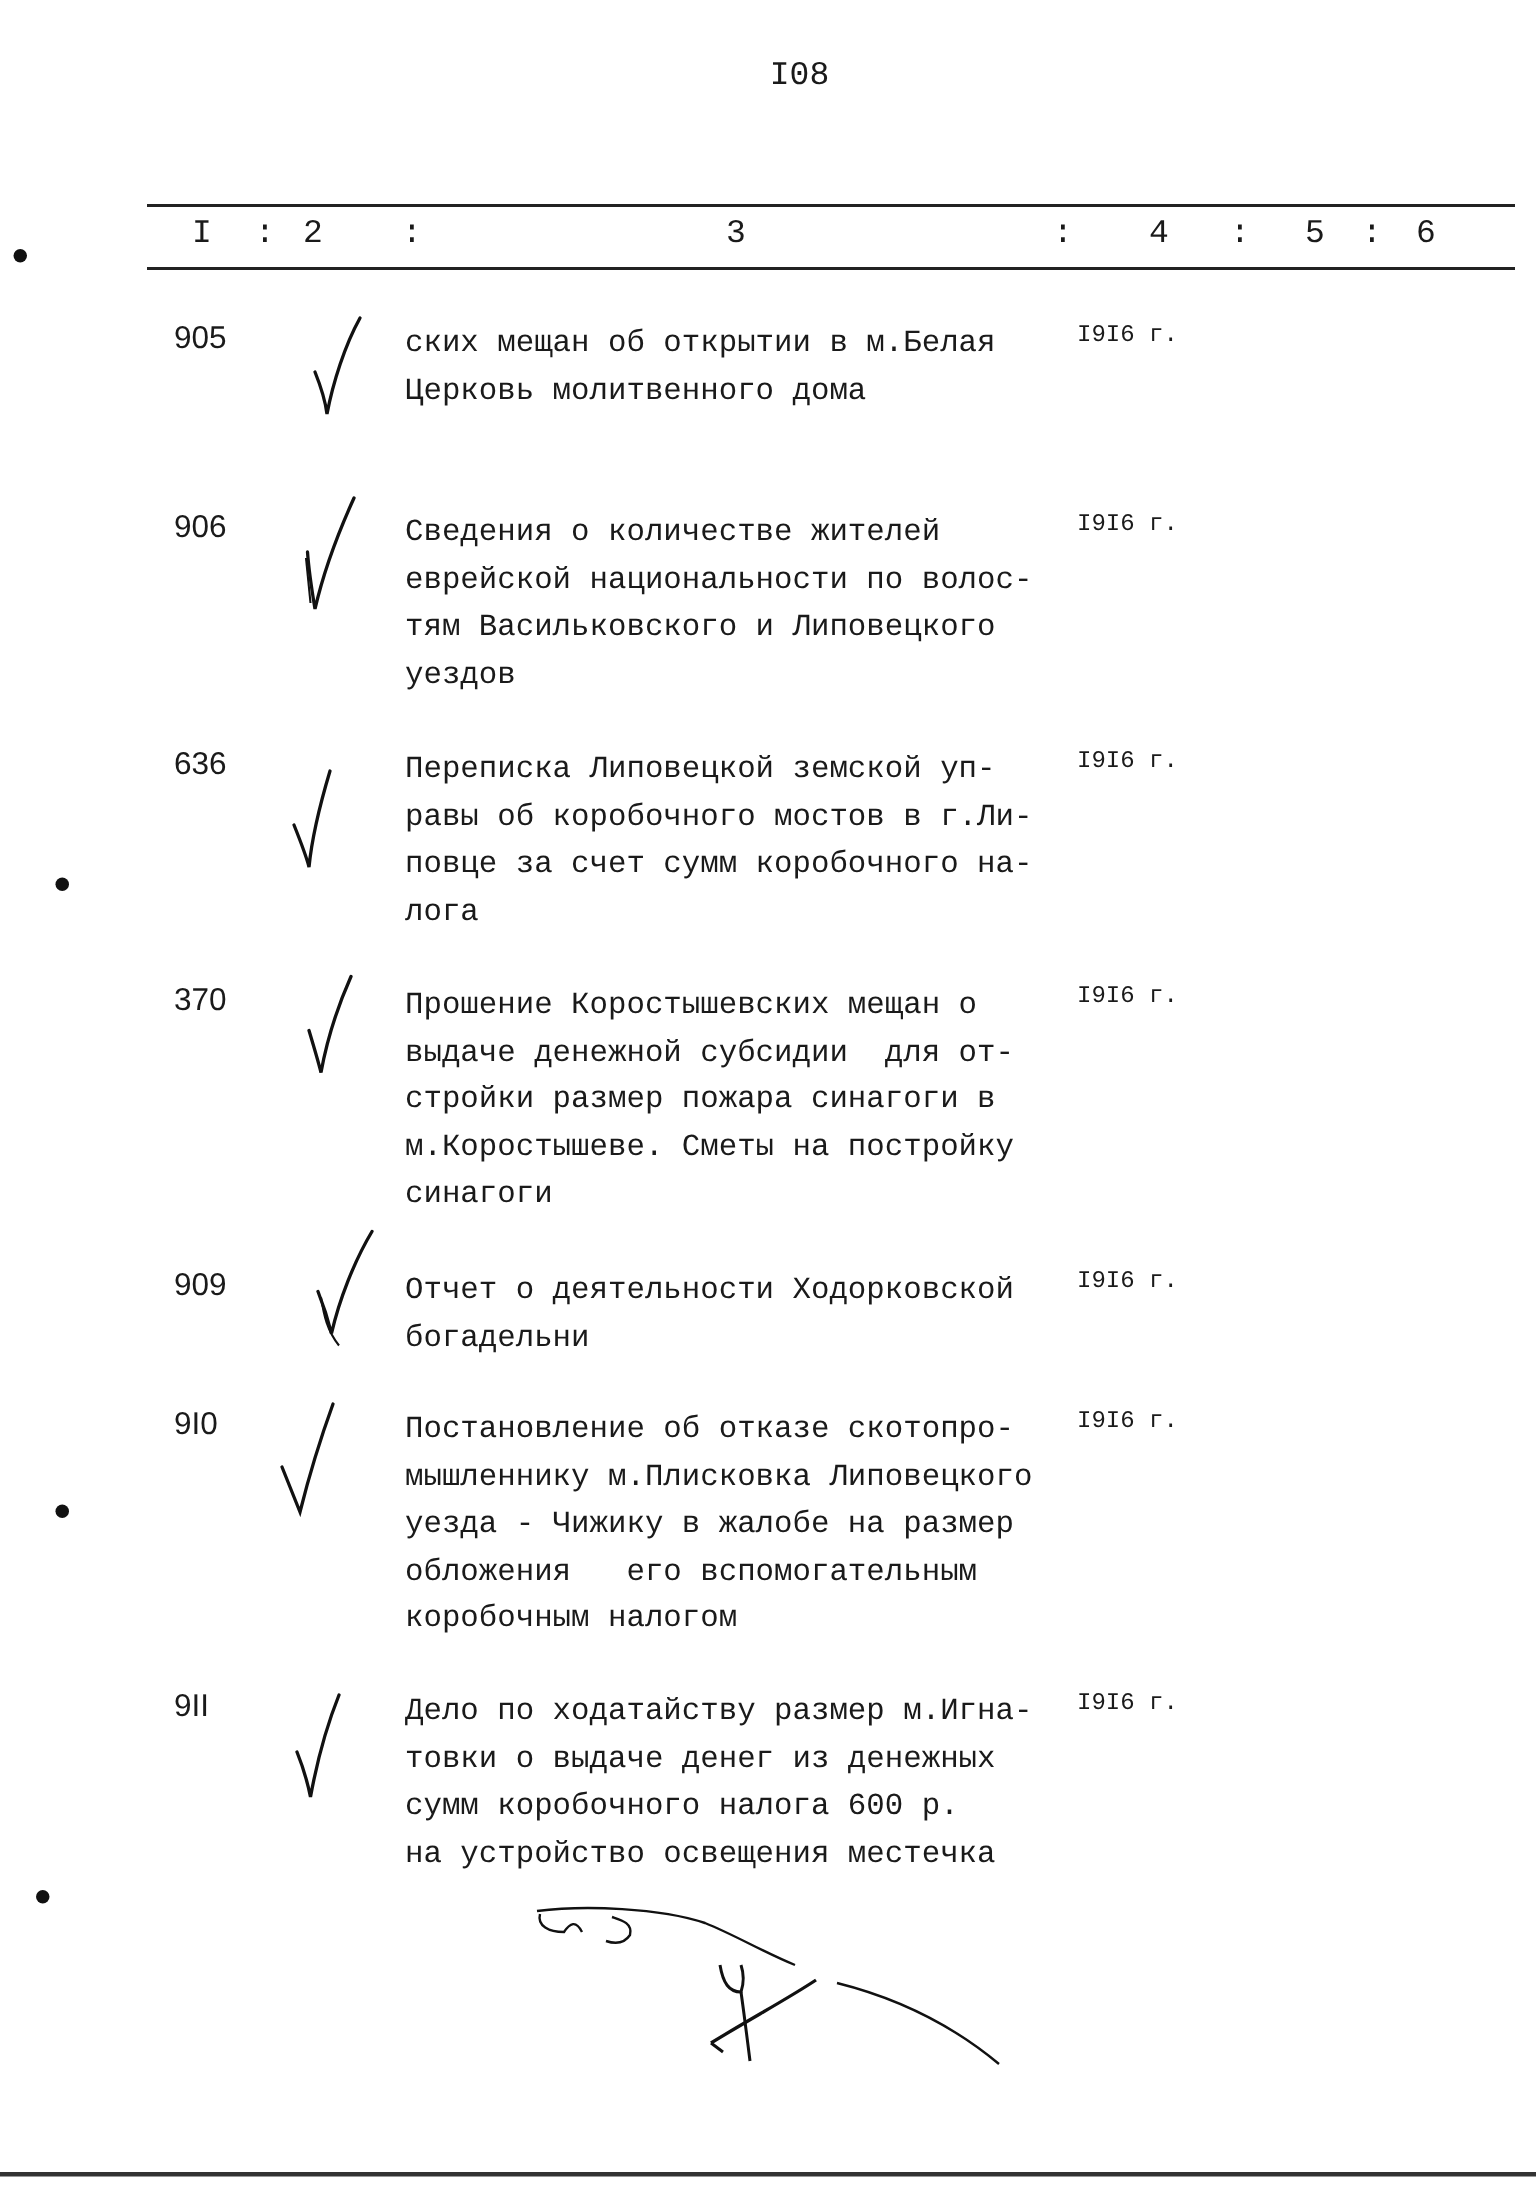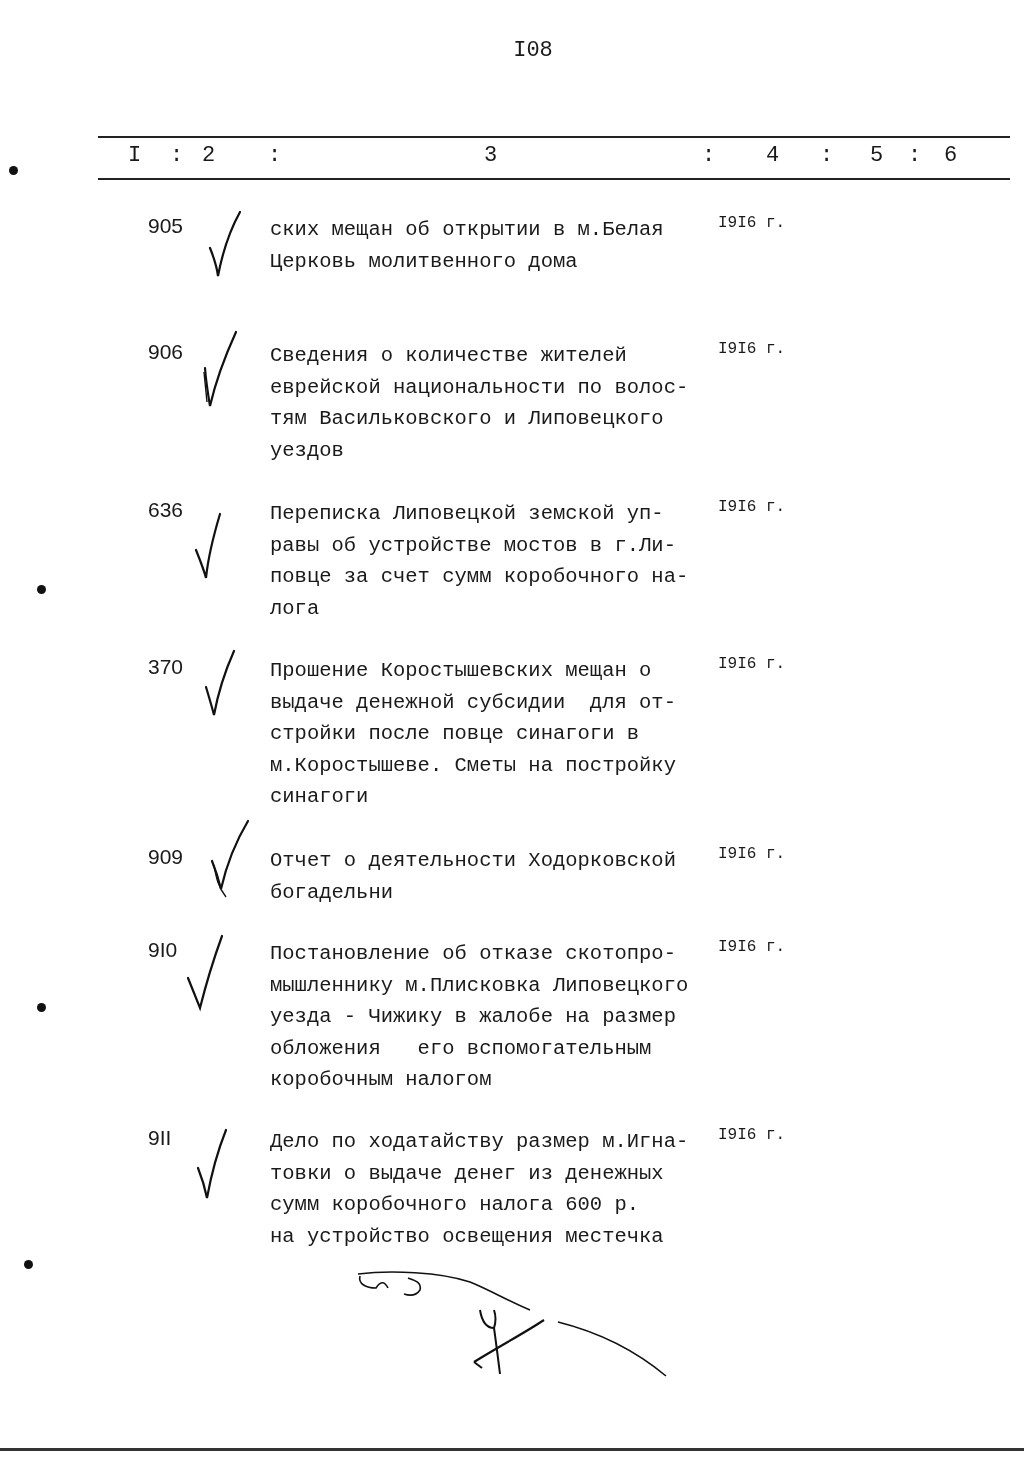--- a/index.html
+++ b/index.html
@@ -5,21 +5,21 @@
   html, body { margin: 0; padding: 0; background: #ffffff; }
   body { width: 1024px; height: 1457px; position: relative; overflow: hidden;
          font-family: "Liberation Mono", "DejaVu Sans Mono", monospace; color: #1a1a1a; }
   .page-number { position: absolute; top: 38px; left: 0; width: 1066px; text-align: center; font-size: 22px; }
   .rule { position: absolute; left: 98px; width: 912px; height: 2px; background: #222; }
   .rule.top { top: 136px; }
   .rule.bottom { top: 178px; }
   .header { position: absolute; top: 143px; left: 98px; width: 912px; height: 30px; font-size: 22px; }
   .header span { position: absolute; top: 0; }
   .entry { position: absolute; left: 0; width: 1024px; }
-  .entry .num { position: absolute; left: 116px; top: 0; font-family: "Liberation Sans", sans-serif; font-size: 21px; margin-left: 32px; }
+  .entry .num { position: absolute; left: 116px; top: 0; font-family: "Liberation Sans", sans-serif; font-size: 21px; }
   .entry .desc { position: absolute; left: 270px; top: 0; width: 440px; font-size: 20.5px; line-height: 31.5px; white-space: pre; }
   .entry .date { position: absolute; left: 718px; top: 0; font-size: 16px; }
   .check { position: absolute; }
   .check svg { display: block; }
   .margin-dot { position: absolute; width: 9px; height: 9px; border-radius: 50%; background: #111; }
   .bottom-edge { position: absolute; top: 1448px; left: 0; width: 1024px; height: 3px; background: #333; }
   .signature { position: absolute; left: 330px; top: 1262px; }
 </style>
 </head>
 <body>
@@ -65,32 +65,32 @@
   <div class="date">I9I6 г.</div>
 </div>
 
 <div class="entry" style="top:498px">
   <div class="num">636</div>
   <div class="check" style="left:194px; top:14px">
     <svg width="36" height="70" viewBox="0 0 36 70">
         <path d="M2 38 C6 48 10 58 12 66 C14 46 20 22 26 2" stroke="#111" stroke-width="2.2" fill="none" stroke-linecap="round"></path>
       </svg>
   </div>
-  <div class="desc"><div>Переписка Липовецкой земской уп-</div><div>равы об устройстве мостов в г.Ли-</div><div>повце за счет сумм коробочного на-</div><div>лога</div></div>
+  <div class="desc"><div>Переписка Липовецкой земской уп-</div><div>равы об коробочного мостов в г.Ли-</div><div>повце за счет сумм коробочного на-</div><div>лога</div></div>
   <div class="date">I9I6 г.</div>
 </div>
 
 <div class="entry" style="top:655px">
   <div class="num">370</div>
   <div class="check" style="left:204px; top:-6px">
     <svg width="34" height="70" viewBox="0 0 34 70">
         <path d="M2 38 C5 48 8 58 10 66 C14 44 22 20 30 2" stroke="#111" stroke-width="2.2" fill="none" stroke-linecap="round"></path>
       </svg>
   </div>
-  <div class="desc"><div>Прошение Коростышевских мещан о</div><div>выдаче денежной субсидии  для от-</div><div>стройки после повце синагоги в</div><div>м.Коростышеве. Сметы на постройку</div><div>синагоги</div></div>
+  <div class="desc"><div>Прошение Коростышевских мещан о</div><div>выдаче денежной субсидии  для от-</div><div>стройки размер пожара синагоги в</div><div>м.Коростышеве. Сметы на постройку</div><div>синагоги</div></div>
   <div class="date">I9I6 г.</div>
 </div>
 
 <div class="entry" style="top:845px">
   <div class="num">909</div>
   <div class="check" style="left:208px; top:-26px">
     <svg width="44" height="80" viewBox="0 0 44 80">
         <path d="M4 42 C8 52 11 62 13 70 C18 48 28 22 40 2" stroke="#111" stroke-width="2.2" fill="none" stroke-linecap="round"></path>
         <path d="M6 46 C8 58 10 68 18 78" stroke="#111" stroke-width="1.4" fill="none"></path>
       </svg>

